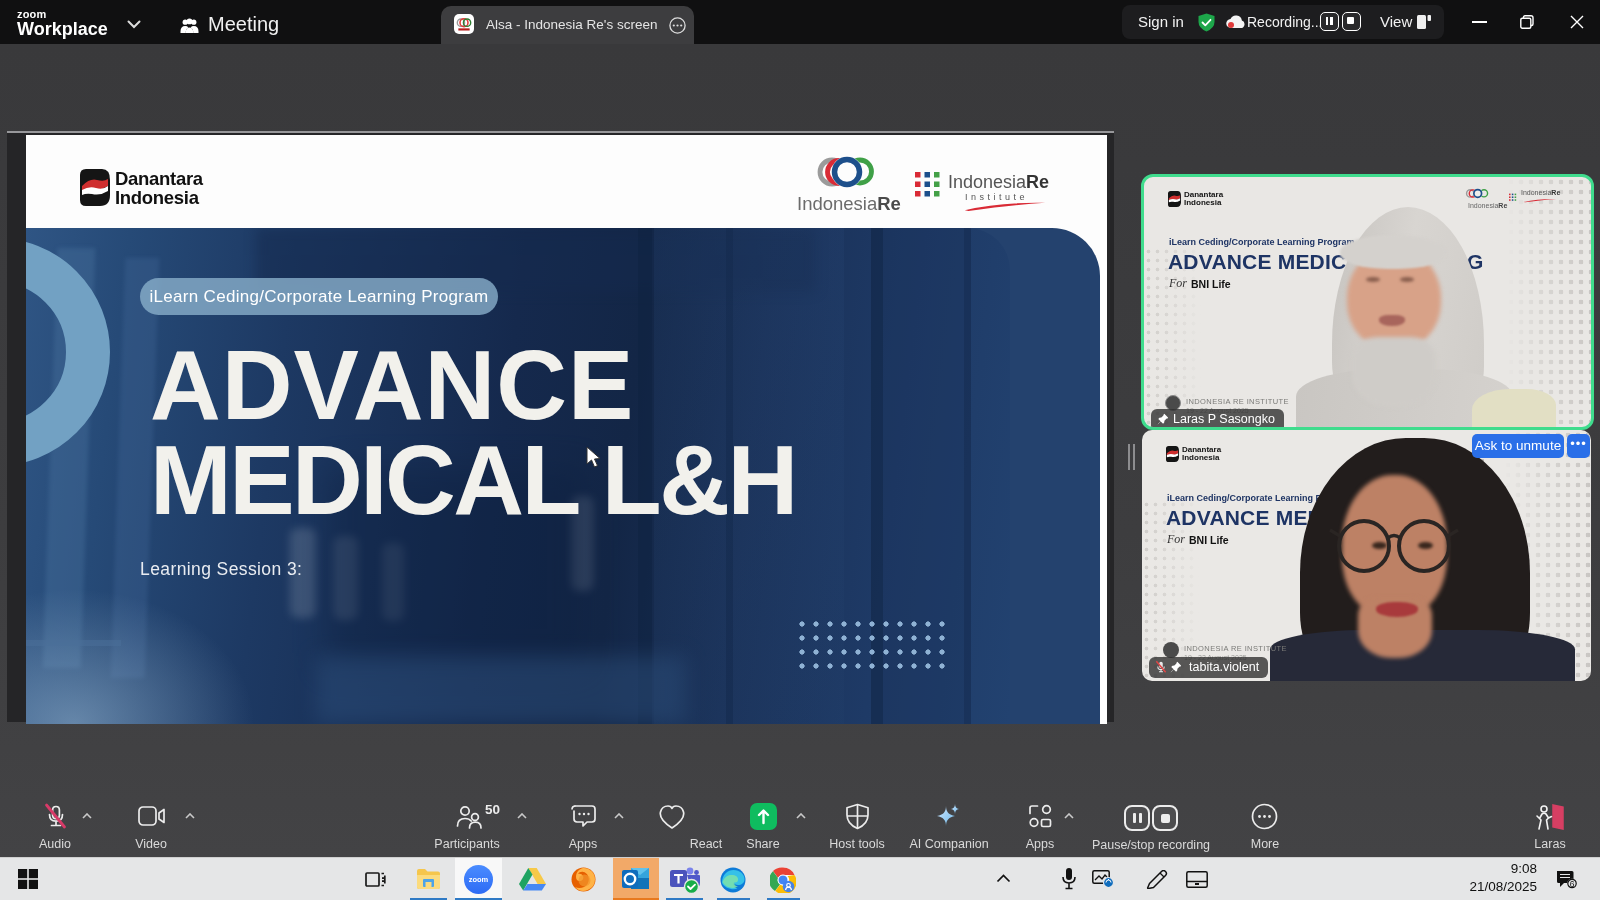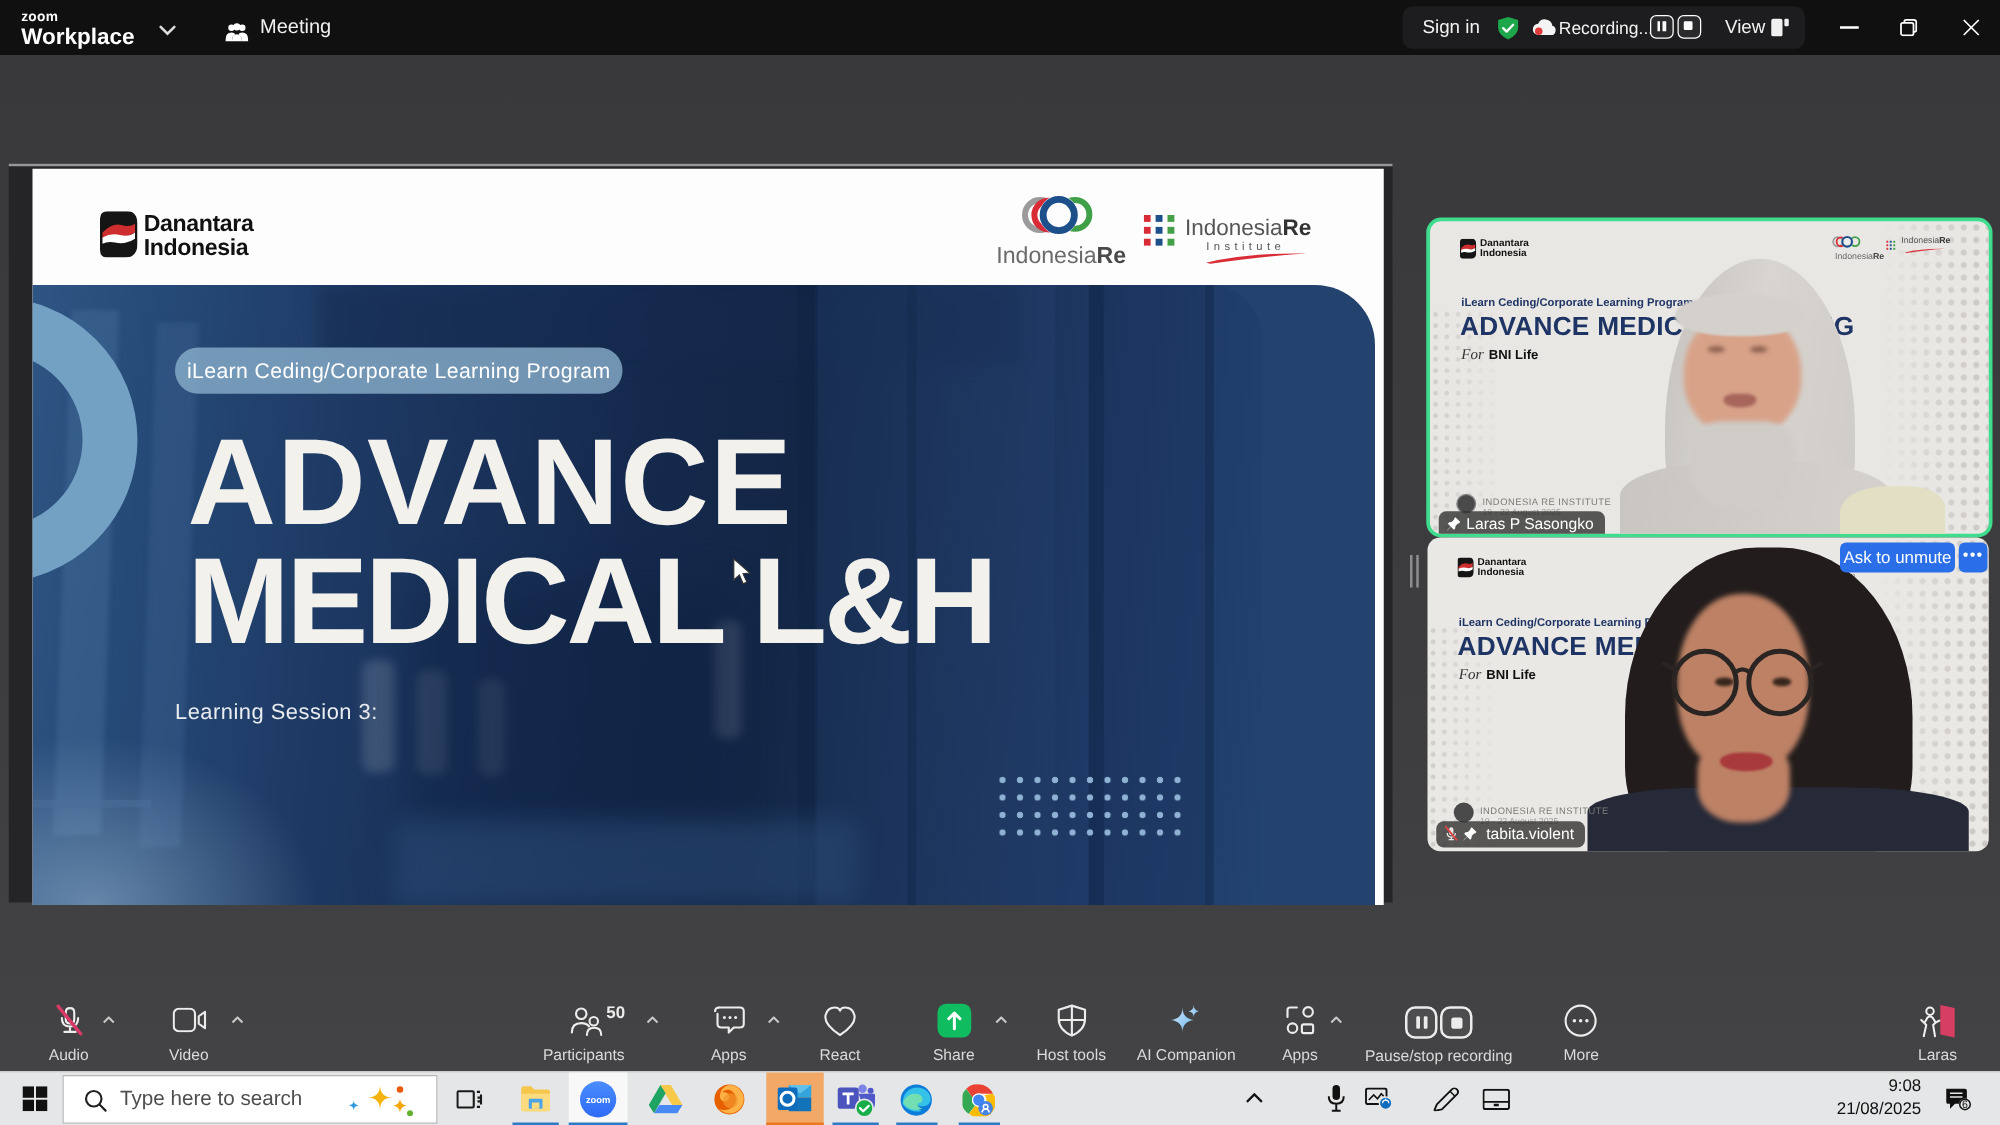--- a/index.html
+++ b/index.html
@@ -26,22 +26,39 @@
         <path d="M1.5 1.5 L7 7 L12.5 1.5" stroke="#ddd" stroke-width="2" fill="none" stroke-linecap="round"></path>
       </svg>
     <svg class="abs" style="left:180px;top:18px;" width="19" height="17" viewBox="0 0 19 17" fill="#fff">
       <circle cx="5.2" cy="4.2" r="2.6"></circle>
         <circle cx="13.8" cy="4.2" r="2.6"></circle>
         <circle cx="9.5" cy="3.4" r="2.9"></circle>
       <path d="M0.5 13.5 q0 -5.5 4.7 -5.5 q2.4 0 3 1.4 q-2.4 1.6 -2.4 4.1 l0 1.5 l-5.3 0 Z"></path>
       <path d="M18.5 13.5 q0 -5.5 -4.7 -5.5 q-2.4 0 -3 1.4 q2.4 1.6 2.4 4.1 l0 1.5 l5.3 0 Z"></path>
       <path d="M5.6 15 q0 -5.6 3.9 -5.6 q3.9 0 3.9 5.6 Z"></path>
     </svg>
-    <div class="abs" style="left:208px;top:13px;color:#f0f0f0;font-size:16px;">Meeting</div>
-
+    <div class="abs" style="left:208px;top:13px;color:#f0f0f0;font-size:20px;">Meeting</div>
+
+    <div class="abs" style="left:441px;top:6px;width:253px;height:38px;background:#3d3d3f;border-radius:10px 10px 0 0;">
+      <div class="abs" style="left:13px;top:8px;width:20px;height:20px;background:#fff;border-radius:5px;">
+        <svg width="20" height="20" viewBox="0 0 23 23">
+          <circle cx="8" cy="10" r="4.2" fill="none" stroke="#999" stroke-width="1.6"></circle>
+          <circle cx="11.5" cy="10" r="4.6" fill="none" stroke="#e03a3a" stroke-width="1.8"></circle>
+          <circle cx="15" cy="10" r="4.2" fill="none" stroke="#2e7d32" stroke-width="1.6"></circle>
+          <rect x="5" y="16.5" width="13" height="2.5" fill="#b71c1c"></rect>
+        </svg>
+      </div>
+      <div class="abs" style="left:45px;top:11px;color:#e4e4e4;font-size:13.5px;white-space:nowrap;">Alsa - Indonesia Re's screen</div>
+      <svg class="abs" style="left:228px;top:11px;" width="17" height="17" viewBox="0 0 17 17">
+        <circle cx="8.5" cy="8.5" r="7.6" fill="none" stroke="#ddd" stroke-width="1.3"></circle>
+        <circle cx="4.8" cy="8.5" r="1.1" fill="#ddd"></circle>
+          <circle cx="8.5" cy="8.5" r="1.1" fill="#ddd"></circle>
+          <circle cx="12.2" cy="8.5" r="1.1" fill="#ddd"></circle>
+      </svg>
+    </div>
 
     <div class="abs" style="left:1122px;top:5px;width:322px;height:34px;background:#1d1d1f;border-radius:8px;"></div>
     <div class="abs" style="left:1138px;top:13px;color:#f2f2f2;font-size:15px;">Sign in</div>
     <svg class="abs" style="left:1197px;top:13px;" width="19" height="19" viewBox="0 0 19 19">
       <path d="M9.5 0.5 L17.5 3 V9 q0 6 -8 9.5 Q1.5 15 1.5 9 V3 Z" fill="#1da64a"></path>
       <path d="M5.5 9.5 L8.3 12.3 L13.5 6.8" stroke="#fff" stroke-width="1.8" fill="none" stroke-linecap="round" stroke-linejoin="round"></path>
     </svg>
     <svg class="abs" style="left:1226px;top:15px;" width="19" height="14" viewBox="0 0 19 14">
       <path d="M5 13 a4.5 4.5 0 0 1 -0.5 -9 a6 6 0 0 1 11.4 1.6 a3.8 3.8 0 0 1 -1.4 7.4 Z" fill="#f4f4f4"></path>
       <circle cx="5" cy="10" r="3" fill="#e03a3a"></circle>
@@ -325,21 +342,21 @@
       <path d="M2 6.5 q0 -3.5 3.5 -3.5" fill="none" stroke="#ececec" stroke-width="1.7"></path>
     </svg>
     <div class="tbitem" style="left:553px;top:49px;width:60px;">Apps</div>
     <svg class="chev" style="left:614px;top:25px;" viewBox="0 0 10 6">
         <path d="M1 5 L5 1 L9 5" stroke="#c9c9c9" stroke-width="1.6" fill="none"></path>
       </svg>
 
     <svg class="abs" style="left:658px;top:16px;" width="28" height="26" viewBox="0 0 28 26">
       <path d="M14 24 C4 17.5 1.5 12 2.5 8 C3.5 4 6.5 2 10 2 C12 2 13.5 3 14 4.5 C14.5 3 16 2 18 2 C21.5 2 24.5 4 25.5 8 C26.5 12 24 17.5 14 24 Z" fill="none" stroke="#ececec" stroke-width="1.7" stroke-linejoin="round"></path>
     </svg>
-    <div class="tbitem" style="left:642px;top:49px;width:60px;">React</div>
+    <div class="tbitem" style="left:676px;top:49px;width:60px;">React</div>
 
     <div class="abs" style="left:750px;top:15px;width:27px;height:27px;background:#0fbc5f;border-radius:7px;">
       <svg width="27" height="27" viewBox="0 0 27 27">
           <path d="M13.5 20 V9 M13.5 7.5 L9 12 M13.5 7.5 L18 12" stroke="#fff" stroke-width="2.4" fill="none" stroke-linecap="round" stroke-linejoin="round"></path>
         </svg>
     </div>
     <div class="tbitem" style="left:733px;top:49px;width:60px;">Share</div>
     <svg class="chev" style="left:796px;top:25px;" viewBox="0 0 10 6">
         <path d="M1 5 L5 1 L9 5" stroke="#c9c9c9" stroke-width="1.6" fill="none"></path>
       </svg>
@@ -400,34 +417,20 @@
   </div>
 
   <div class="abs" id="taskbar" style="left:0;top:857px;width:1600px;height:43px;background:#e5e6e7;border-top:1px solid #cfcfcf;">
     <svg class="abs" style="left:18px;top:11px;" width="20" height="20" viewBox="0 0 20 20">
       <rect x="0" y="0" width="9.2" height="9.2" fill="#111"></rect>
         <rect x="10.8" y="0" width="9.2" height="9.2" fill="#111"></rect>
       <rect x="0" y="10.8" width="9.2" height="9.2" fill="#111"></rect>
         <rect x="10.8" y="10.8" width="9.2" height="9.2" fill="#111"></rect>
     </svg>
 
-    <div class="abs" style="left:50px;top:2px;width:300px;height:39px;background:#fff;border:1px solid #b8b8b8;">
-      <svg class="abs" style="left:16px;top:10px;" width="19" height="19" viewBox="0 0 19 19">
-        <circle cx="8" cy="8" r="6.2" fill="none" stroke="#222" stroke-width="1.7"></circle>
-        <path d="M12.6 12.6 L17.5 17.5" stroke="#222" stroke-width="1.7" stroke-linecap="round"></path>
-      </svg>
-      <div class="abs" style="left:45px;top:9px;font-size:16.5px;color:#4e4e4e;">Type here to search</div>
-      <svg class="abs" style="left:225px;top:5px;" width="62" height="30" viewBox="0 0 62 30">
-        <path d="M28 2 C28 8.5 24.5 12 18 12 C24.5 12 28 15.5 28 22 C28 15.5 31.5 12 38 12 C31.5 12 28 8.5 28 2 Z" fill="#f5b30e"></path>
-        <path d="M44 12 C44 16 42 18 38.5 18.5 C42 19 44 21 44 25 C44 21 46 19 49.5 18.5 C46 18 44 16 44 12 Z" fill="#f5a70e"></path>
-        <circle cx="44" cy="5.5" r="2.6" fill="#e8590c"></circle>
-        <circle cx="52" cy="24.5" r="2.4" fill="#62b230"></circle>
-        <path d="M7 14 C7 16.6 5.8 18 3 18.3 C5.8 18.6 7 20 7 22.6 C7 20 8.2 18.6 11 18.3 C8.2 18 7 16.6 7 14 Z" fill="#2f9ae0"></path>
-      </svg>
-    </div>
 
     <svg class="abs" style="left:365px;top:11px;" width="21" height="21" viewBox="0 0 21 21">
       <rect x="1" y="4" width="13" height="13" rx="1" fill="none" stroke="#1a1a1a" stroke-width="1.7"></rect>
       <path d="M16.5 4.5 L19 4.5 M16.5 16.5 L19 16.5 M19.8 6.5 V14.5" stroke="#1a1a1a" stroke-width="1.7"></path>
       <rect x="17" y="8.2" width="3" height="1.8" fill="#1a1a1a"></rect>
         <rect x="17" y="11.2" width="3" height="1.8" fill="#1a1a1a"></rect>
     </svg>
 
     <svg class="abs" style="left:416px;top:10px;" width="25" height="22" viewBox="0 0 25 22">
       <path d="M1 3 q0 -2 2 -2 h6 l2.5 2.5 H22 q2 0 2 2 V19 q0 2 -2 2 H3 q-2 0 -2 -2 Z" fill="#f5c64c"></path>

